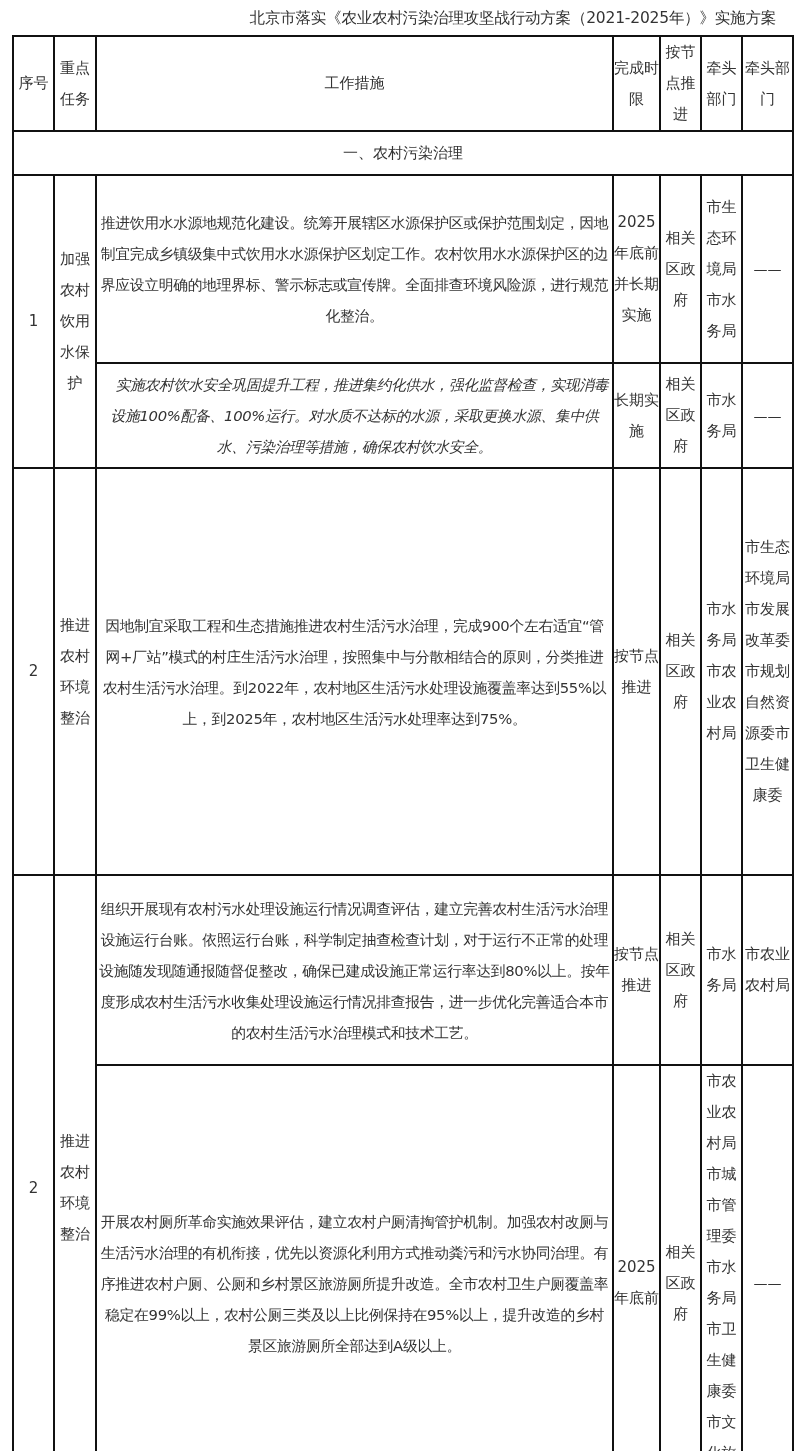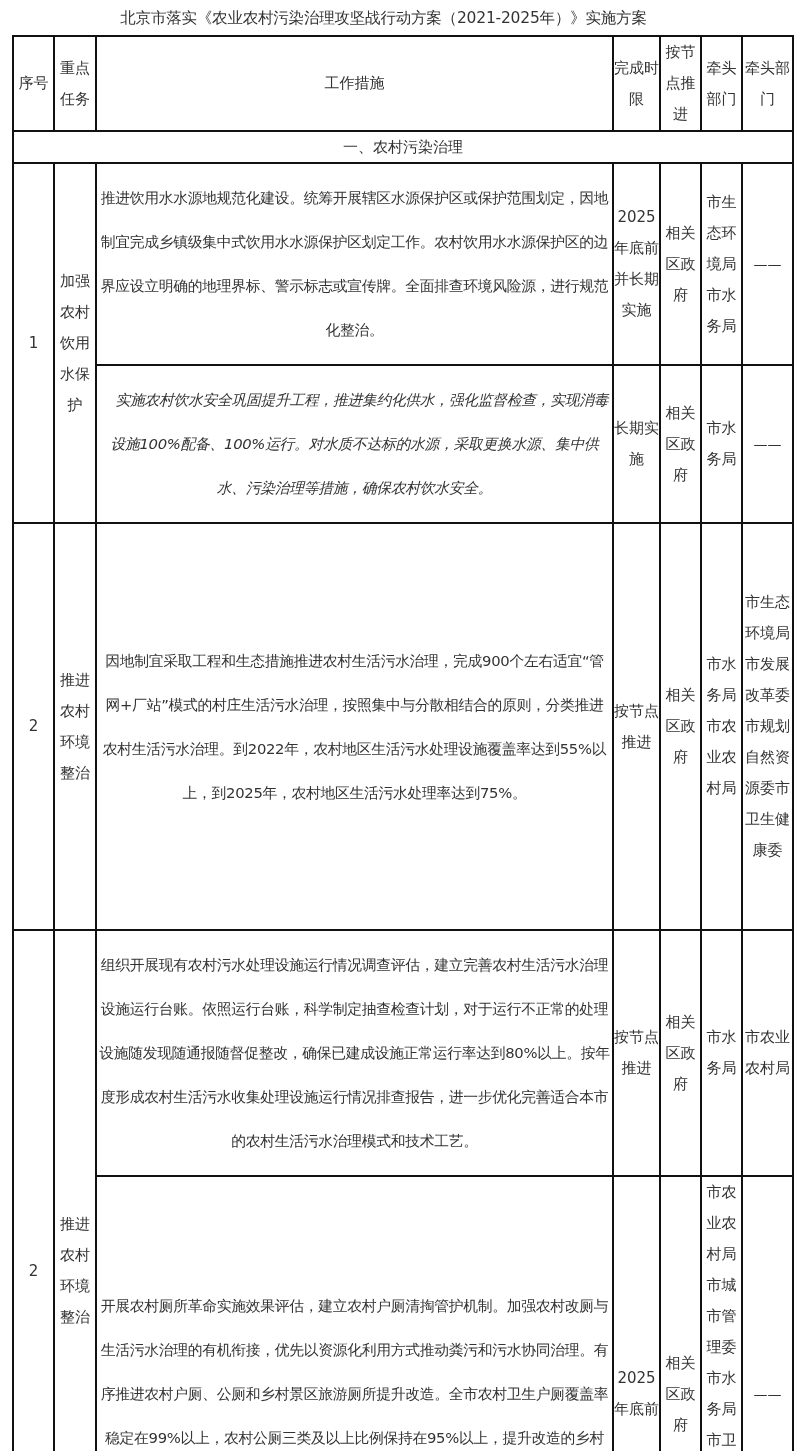--- a/index.html
+++ b/index.html
@@ -2,38 +2,38 @@
 <html><head>
 <meta charset="utf-8">
 <style>
   html, body { margin: 0; padding: 0; background: #ffffff; }
   body {
     width: 800px; height: 1451px; position: relative; overflow: hidden;
     font-family: "DejaVu Sans", "Liberation Sans", sans-serif;
     color: #333333;
   }
   .title {
-    position: absolute; left: 0; top: 7px; width: 767px; text-align: center;
+    position: absolute; left: 9px; top: 7px; width: 767px; text-align: right;
     font-size: 15.5px; line-height: 22px; color: #333333; letter-spacing: -0.2px;
   }
   table.plan {
     position: absolute; left: 12px; top: 35px;
     width: 780px; height: 1414px;
     border-collapse: collapse; table-layout: fixed;
     font-size: 15px; color: #333333;
   }
   table.plan td, table.plan th {
     border: 2px solid #111111;
     padding: 0; font-weight: normal; text-align: center; vertical-align: middle;
     word-break: break-all;
   }
   .vtext { line-height: 31px; padding: 0 1px; }
   .measure {
     text-align: justify; text-align-last: center;
-    line-height: 44px; padding: 12px 2px !important; letter-spacing: -0.3px;
+    line-height: 31px; padding: 5px 2px !important; letter-spacing: -0.3px;
     font-size: 14.8px;
   }
   .measure.indent { text-indent: 1em; font-style: italic; }
   .hdr { line-height: 31px; margin-left: 36px; }
   .dash { font-size: 14px; }
   .section { line-height: 30px; }
 </style>
 </head>
 <body>
 
@@ -52,21 +52,21 @@
   <tbody>
     <tr style="height:63px">
       <th class="vtext">序号</th>
       <th class="vtext">重点任务</th>
       <th class="hdr">工作措施</th>
       <th class="vtext">完成时限</th>
       <th class="vtext">按节点推进</th>
       <th class="vtext">牵头部门</th>
       <th class="vtext">牵头部门</th>
     </tr>
-    <tr style="height:32px">
+    <tr style="height:44px">
       <td colspan="7" class="section">一、农村污染治理</td>
     </tr>
 
     <tr style="height:188px">
       <td rowspan="2" class="vtext">1</td>
       <td rowspan="2" class="vtext">加强农村饮用水保护</td>
       <td class="measure">推进饮用水水源地规范化建设。统筹开展辖区水源保护区或保护范围划定，因地制宜完成乡镇级集中式饮用水水源保护区划定工作。农村饮用水水源保护区的边界应设立明确的地理界标、警示标志或宣传牌。全面排查环境风险源，进行规范化整治。</td>
       <td class="vtext">2025年底前并长期实施</td>
       <td class="vtext">相关区政府</td>
       <td class="vtext">市生态环境局市水务局</td>

